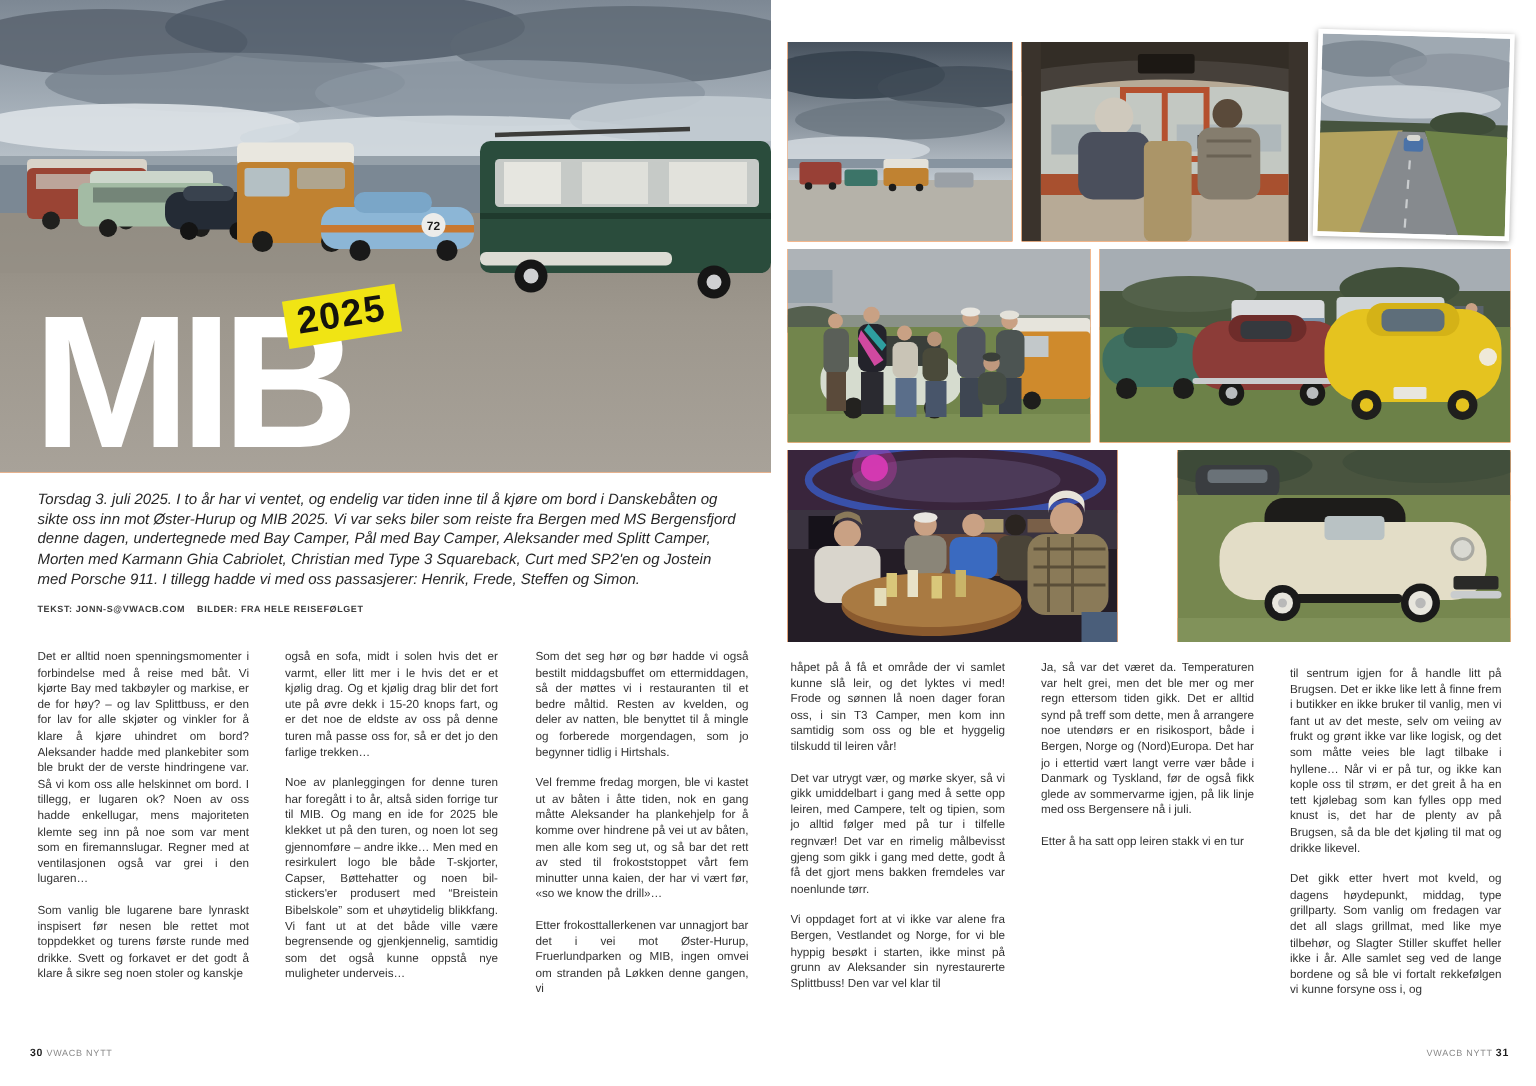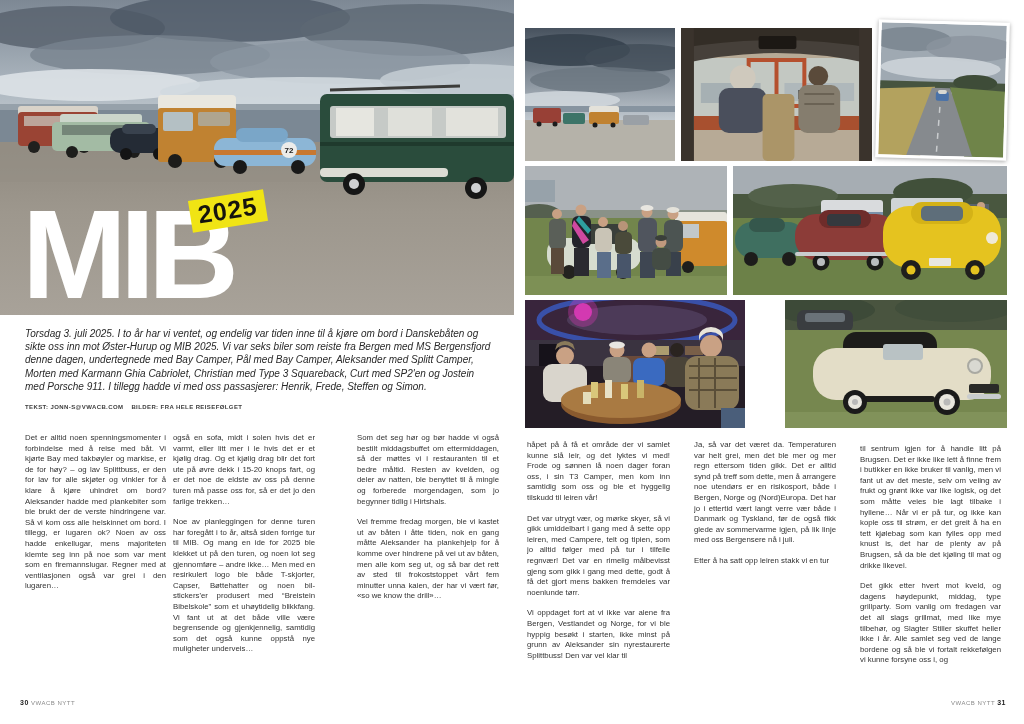--- a/index.html
+++ b/index.html
@@ -19,21 +19,21 @@
   .intro{position:absolute;left:25px;top:327px;width:468px;margin:0;
          font-size:10px;line-height:13.2px;font-weight:normal;font-style:italic;color:#282828;}
   .byline{position:absolute;left:25px;top:404px;margin:0;font-size:6px;letter-spacing:0.4px;
           color:#3c3c3c;font-weight:bold;}
   .byline .sep{display:inline-block;width:8px;}
 
   .col{position:absolute;top:433px;height:256px;overflow:hidden;font-size:7.8px;
        line-height:10.6px;text-align:justify;color:#333333;}
   .col p{margin:0 0 10px;}
   .col-l1{left:25px;width:141px;}
-  .col-l2{left:173px;width:142px;}
+  .col-l2{left:190px;width:142px;}
   .col-l3{left:357px;width:142px;}
   .col-r1{left:527px;top:440px;height:250px;width:143px;}
   .col-r2{left:694px;top:440px;height:250px;width:142px;}
   .col-r3{left:860px;top:444px;height:250px;width:141px;}
 
   .folio{position:absolute;top:699px;font-size:6px;letter-spacing:0.5px;color:#8a8a8a;}
   .folio-left{left:20px;}
   .folio-right{right:18px;}
   .folio .num{color:#1e1e1e;font-weight:bold;font-size:7px;}
 
@@ -135,28 +135,30 @@
     </svg>
   </figure>
   <div class="badge">2025</div>
   <h1 class="title">MIB</h1>
 
   <p class="intro">Torsdag 3. juli 2025. I to år har vi ventet, og endelig var tiden inne til å kjøre om bord i Danskebåten og sikte oss inn mot Øster-Hurup og MIB 2025. Vi var seks biler som reiste fra Bergen med MS Bergensfjord denne dagen, undertegnede med Bay Camper, Pål med Bay Camper, Aleksander med Splitt Camper, Morten med Karmann Ghia Cabriolet, Christian med Type 3 Squareback, Curt med SP2'en og Jostein med Porsche 911. I tillegg hadde vi med oss passasjerer: Henrik, Frede, Steffen og Simon.</p>
   <p class="byline"><span>TEKST: JONN-S@VWACB.COM</span><span class="sep"></span><span>BILDER: FRA HELE REISEFØLGET</span></p>
 
   <div class="col col-l1">
     <p>Det er alltid noen spenningsmomenter i forbindelse med å reise med båt. Vi kjørte Bay med takbøyler og markise, er de for høy? – og lav Splittbuss, er den for lav for alle skjøter og vinkler for å klare å kjøre uhindret om bord? Aleksander hadde med plankebiter som ble brukt der de verste hindringene var. Så vi kom oss alle helskinnet om bord. I tillegg, er lugaren ok? Noen av oss hadde enkellugar, mens majoriteten klemte seg inn på noe som var ment som en firemannslugar. Regner med at ventilasjonen også var grei i den lugaren…</p>
+    <p>Som vanlig ble lugarene bare lynraskt inspisert før nesen ble rettet mot toppdekket og turens første runde med drikke. Svett og forkavet er det godt å klare å sikre seg noen stoler og kanskje</p>
   </div>
   <div class="col col-l2">
     <p>også en sofa, midt i solen hvis det er varmt, eller litt mer i le hvis det er et kjølig drag. Og et kjølig drag blir det fort ute på øvre dekk i 15-20 knops fart, og er det noe de eldste av oss på denne turen må passe oss for, så er det jo den farlige trekken…</p>
     <p>Noe av planleggingen for denne turen har foregått i to år, altså siden forrige tur til MIB. Og mang en ide for 2025 ble klekket ut på den turen, og noen lot seg gjennomføre – andre ikke… Men med en resirkulert logo ble både T-skjorter, Capser, Bøttehatter og noen bil-stickers'er produsert med “Breistein Bibelskole” som et uhøytidelig blikkfang. Vi fant ut at det både ville være begrensende og gjenkjennelig, samtidig som det også kunne oppstå nye muligheter underveis…</p>
   </div>
   <div class="col col-l3">
     <p>Som det seg hør og bør hadde vi også bestilt middagsbuffet om ettermiddagen, så der møttes vi i restauranten til et bedre måltid. Resten av kvelden, og deler av natten, ble benyttet til å mingle og forberede morgendagen, som jo begynner tidlig i Hirtshals.</p>
     <p>Vel fremme fredag morgen, ble vi kastet ut av båten i åtte tiden, nok en gang måtte Aleksander ha plankehjelp for å komme over hindrene på vei ut av båten, men alle kom seg ut, og så bar det rett av sted til frokoststoppet vårt fem minutter unna kaien, der har vi vært før, «so we know the drill»…</p>
+    <p>Etter frokosttallerkenen var unnagjort bar det i vei mot Øster-Hurup, Fruerlundparken og MIB, ingen omvei om stranden på Løkken denne gangen, vi</p>
   </div>
 
   <div class="folio folio-left">
     <span class="num">30</span>
     <span class="mag">VWACB NYTT</span>
   </div>
 
   <div class="photo ph-storm">
     <svg viewBox="0 0 150 133" preserveAspectRatio="none">
       <defs>

